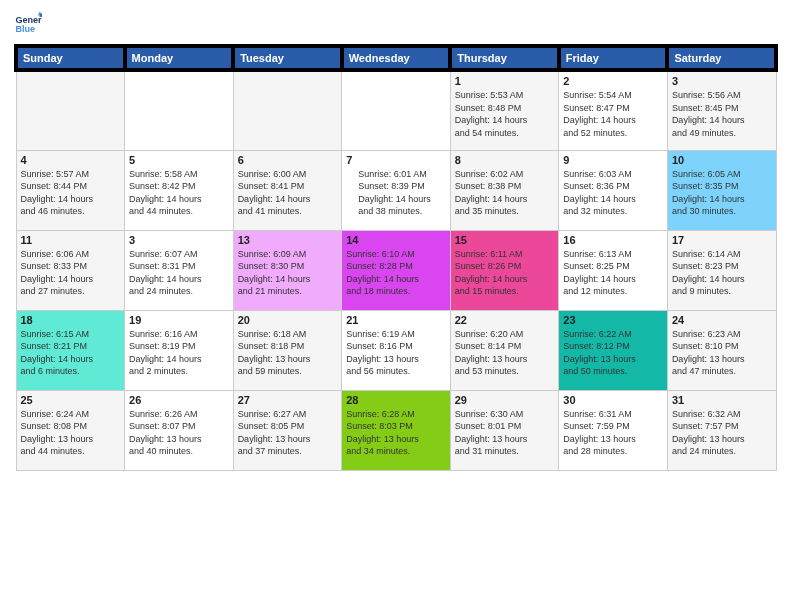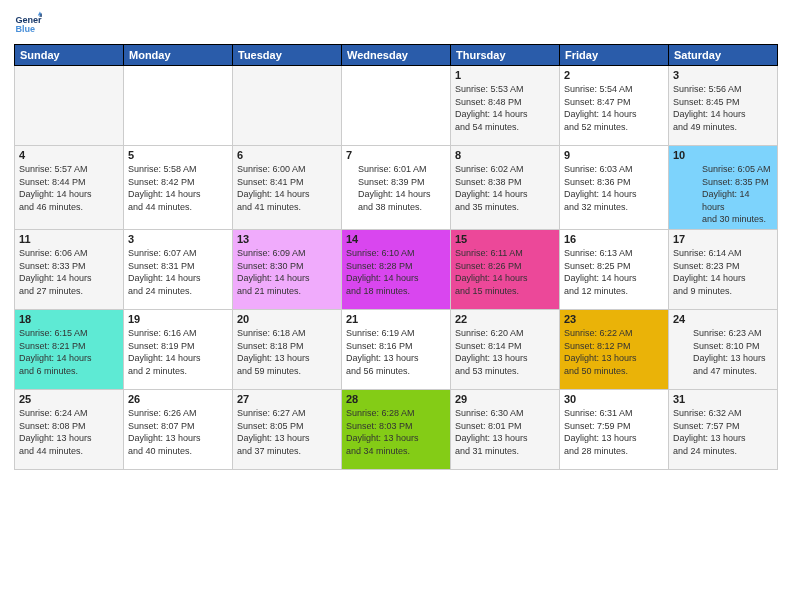--- a/index.html
+++ b/index.html
@@ -55,21 +55,21 @@
     .calendar {
       width: 100%;
       border-collapse: collapse;
     }
     .calendar th {
       background: #2a5caa;
       color: #fff;
       font-size: 11px;
       font-weight: bold;
       padding: 4px 5px;
-      border: 1px solid #000000;
+      border: 4px solid #000000;
       text-align: left;
     }
     .calendar td {
       border: 1px solid #ccc;
       vertical-align: top;
       padding: 3px 4px;
       font-size: 9.5px;
       color: #222;
       width: calc(100%/7);
       height: 80px;
@@ -201,21 +201,21 @@
           </td>
           <td style="background: rgb(255, 255, 255);">
             <div class="day-num">9</div>
             <div class="day-info" style="white-space: pre-line;">Sunrise: 6:03 AM
 Sunset: 8:36 PM
 Daylight: 14 hours
 and 32 minutes.</div>
           </td>
           <td style="background: #7dd3fc;">
             <div class="day-num">10</div>
-            <div class="day-info" style="white-space: pre-line; margin-left: 29px;">Sunrise: 6:05 AM
+            <div class="day-info" style="white-space: pre-line;">Sunrise: 6:05 AM
 Sunset: 8:35 PM
 Daylight: 14 hours
 and 30 minutes.</div>
           </td>
         </tr>
         <tr>
           <td style="background: rgb(245, 245, 245);">
             <div class="day-num">11</div>
             <div class="day-info" style="white-space: pre-line;">Sunrise: 6:06 AM
 Sunset: 8:33 PM
@@ -294,30 +294,30 @@
 Daylight: 13 hours
 and 56 minutes.</div>
           </td>
           <td style="background: rgb(245, 245, 245);">
             <div class="day-num">22</div>
             <div class="day-info" style="white-space: pre-line;">Sunrise: 6:20 AM
 Sunset: 8:14 PM
 Daylight: 13 hours
 and 53 minutes.</div>
           </td>
-          <td style="background: #eab308;">
+          <td style="background: #14b8a6;">
             <div class="day-num">23</div>
             <div class="day-info" style="white-space: pre-line;">Sunrise: 6:22 AM
 Sunset: 8:12 PM
 Daylight: 13 hours
 and 50 minutes.</div>
           </td>
           <td style="background: rgb(245, 245, 245);">
             <div class="day-num">24</div>
-            <div class="day-info" style="white-space: pre-line; margin-left: 20px;">Sunrise: 6:23 AM
+            <div class="day-info" style="white-space: pre-line;">Sunrise: 6:23 AM
 Sunset: 8:10 PM
 Daylight: 13 hours
 and 47 minutes.</div>
           </td>
         </tr>
         <tr>
           <td style="background: rgb(245, 245, 245);">
             <div class="day-num">25</div>
             <div class="day-info" style="white-space: pre-line;">Sunrise: 6:24 AM
 Sunset: 8:08 PM

